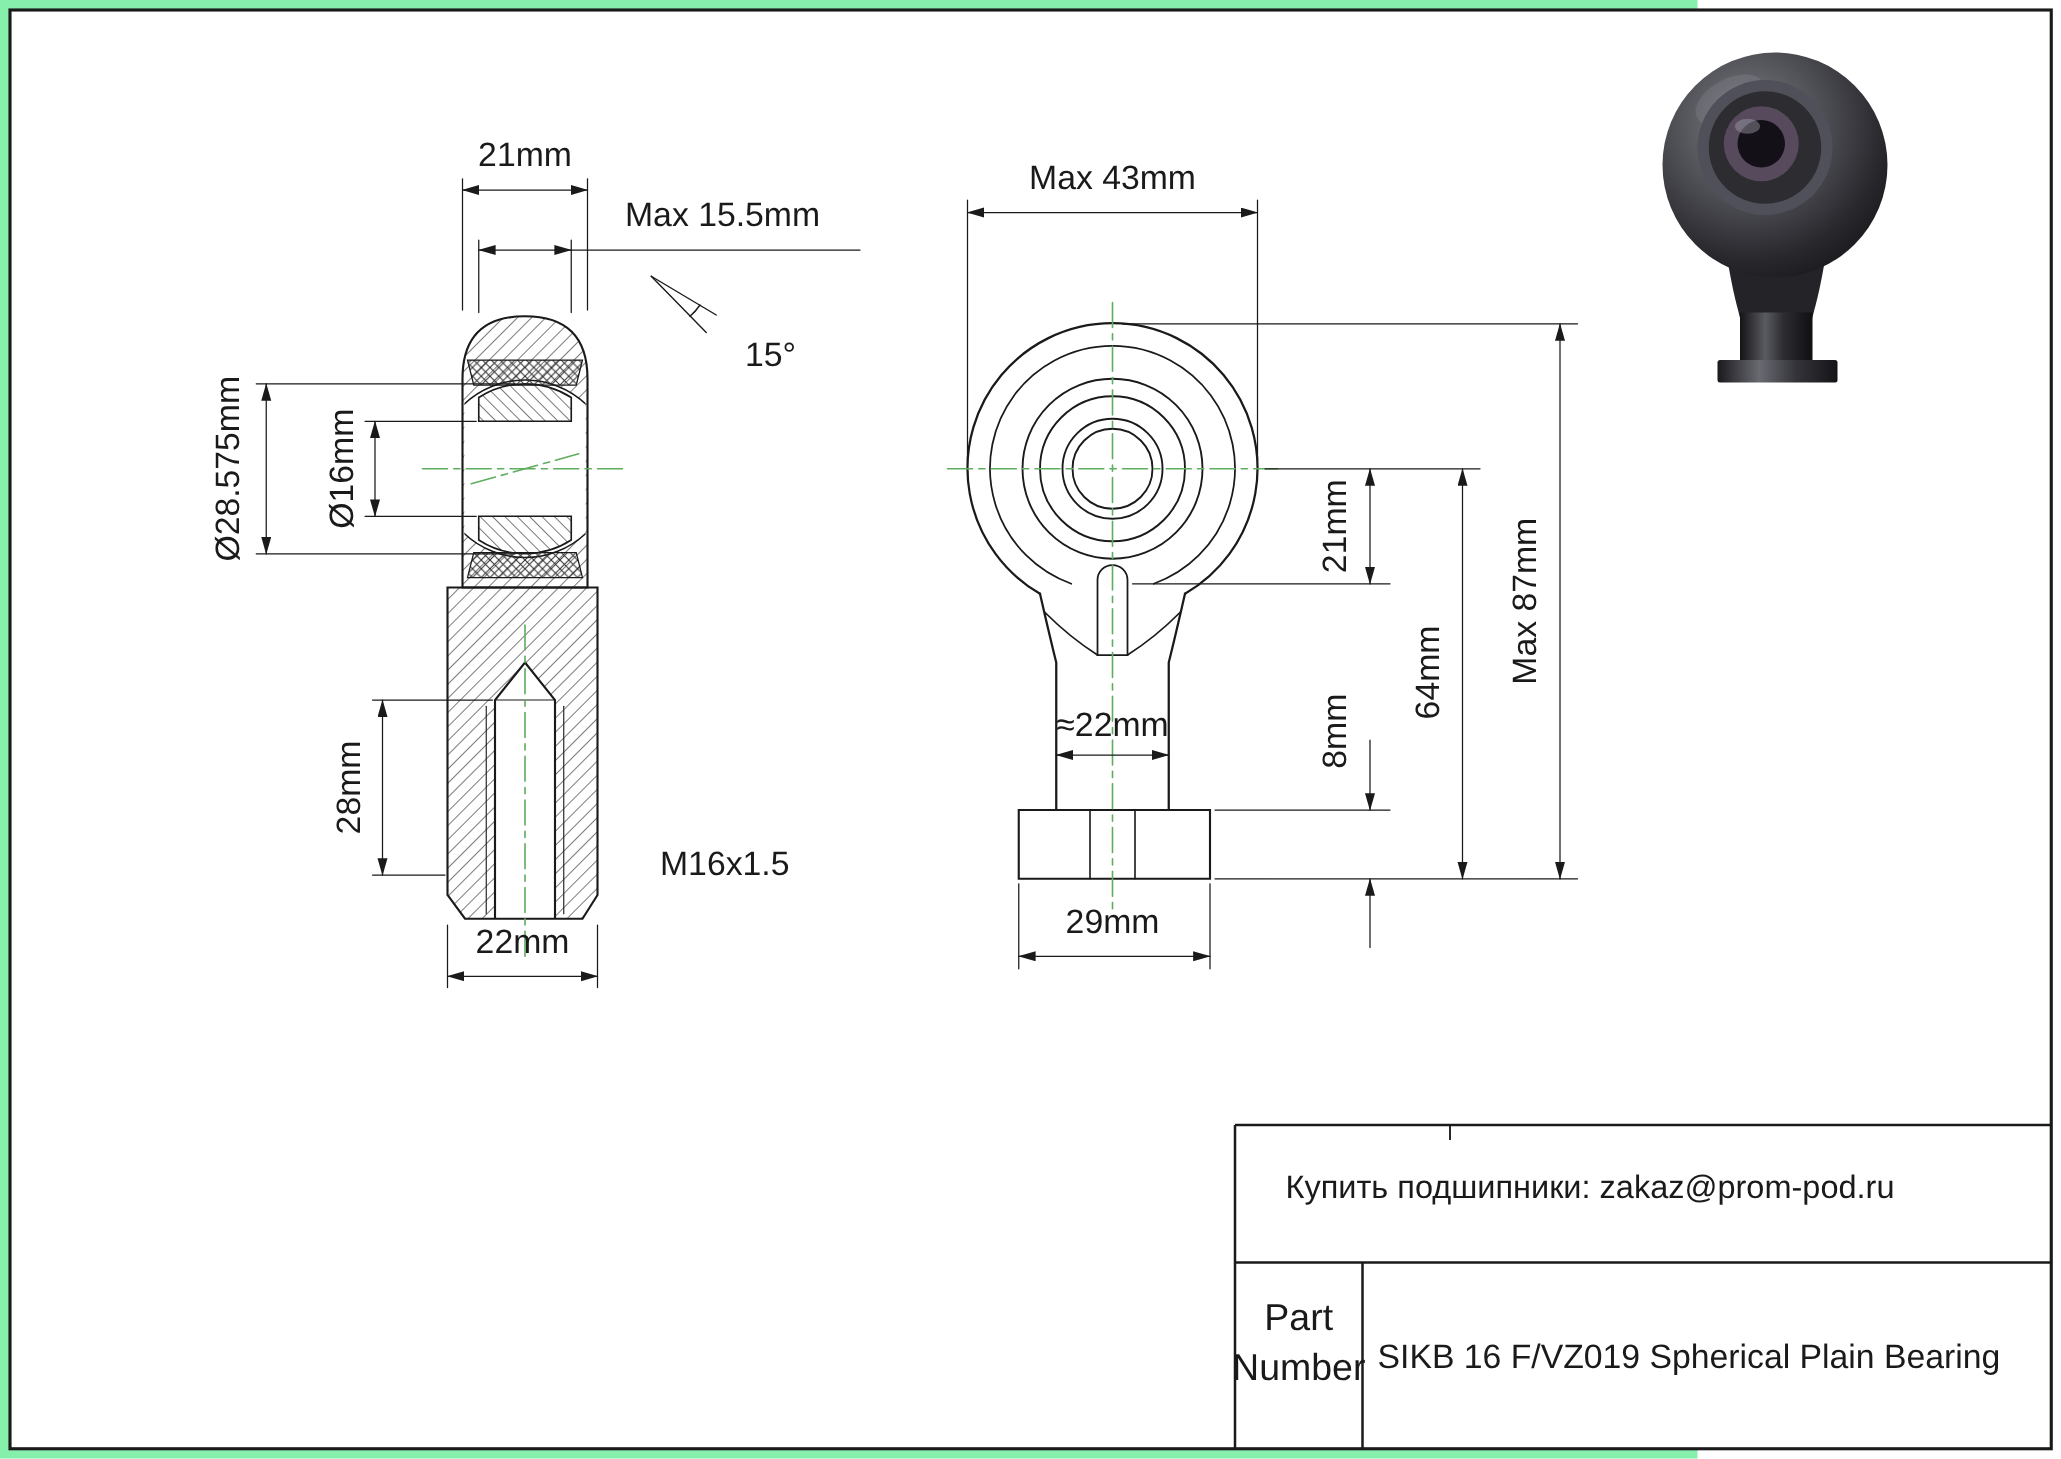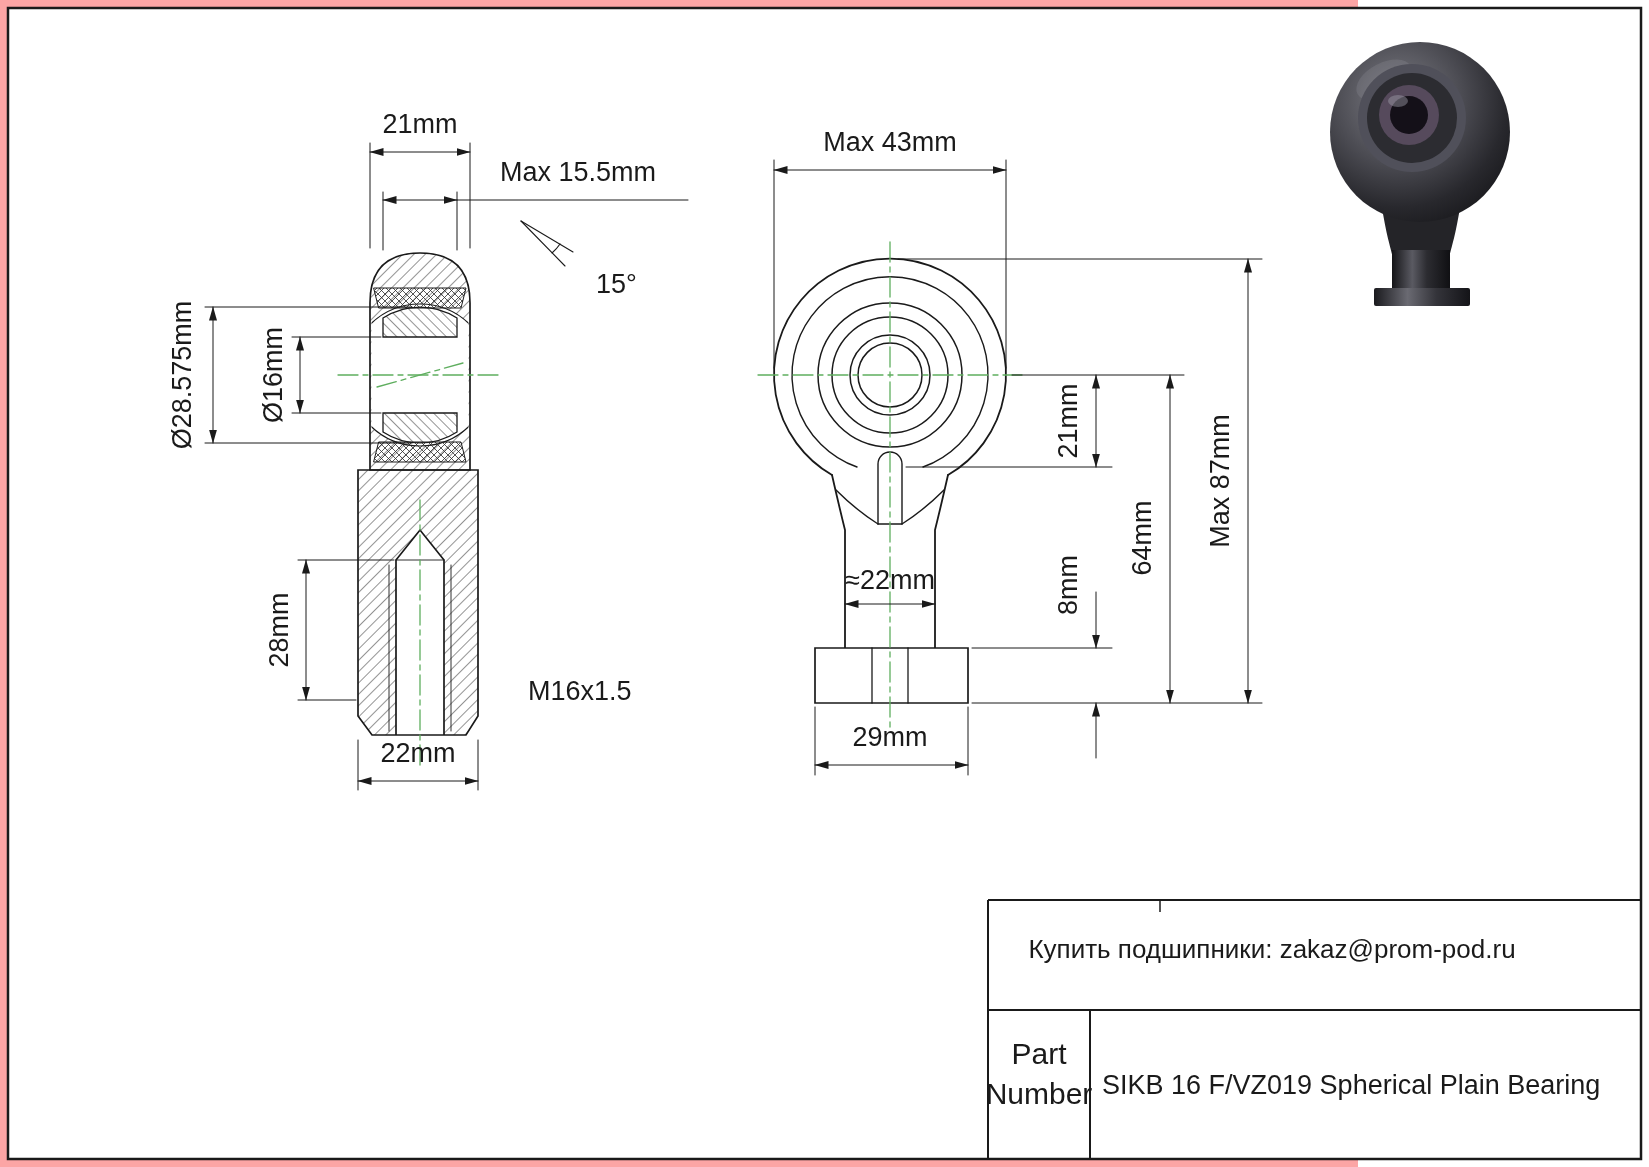--- a/index.html
+++ b/index.html
@@ -8,21 +8,21 @@
     background: #ffffff;
     width: 1649px;
     height: 1167px;
     overflow: hidden;
     font-family: "Liberation Sans", sans-serif;
   }
   #page {
     position: relative;
     width: 1358px;
     height: 1167px;
-    background: #fca5a5;
+    background: #86efac;
   }
   svg { display: block; }
   text {
     font-family: "Liberation Sans", sans-serif;
     fill: #1a1a1a;
   }
   .dim-text { font-size: 27px; }
   .tb-text  { font-size: 26px; }
   .tb-label { font-size: 30px; }
   .tb-part  { font-size: 27px; }

